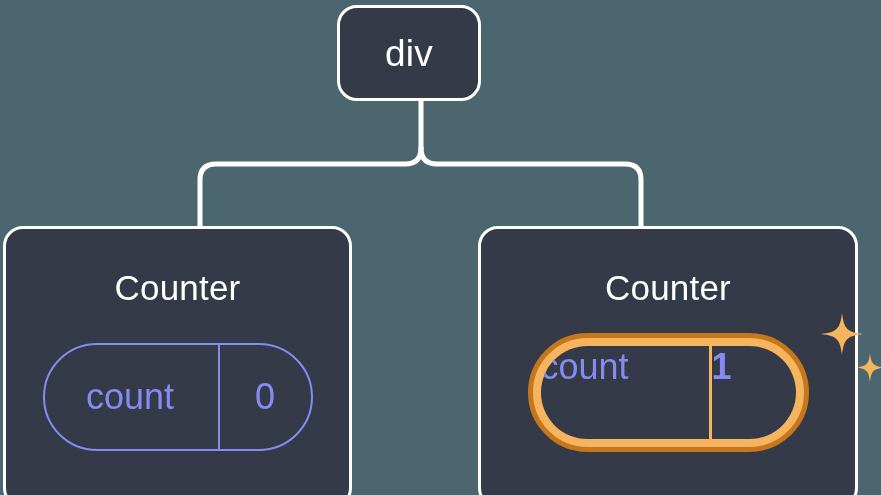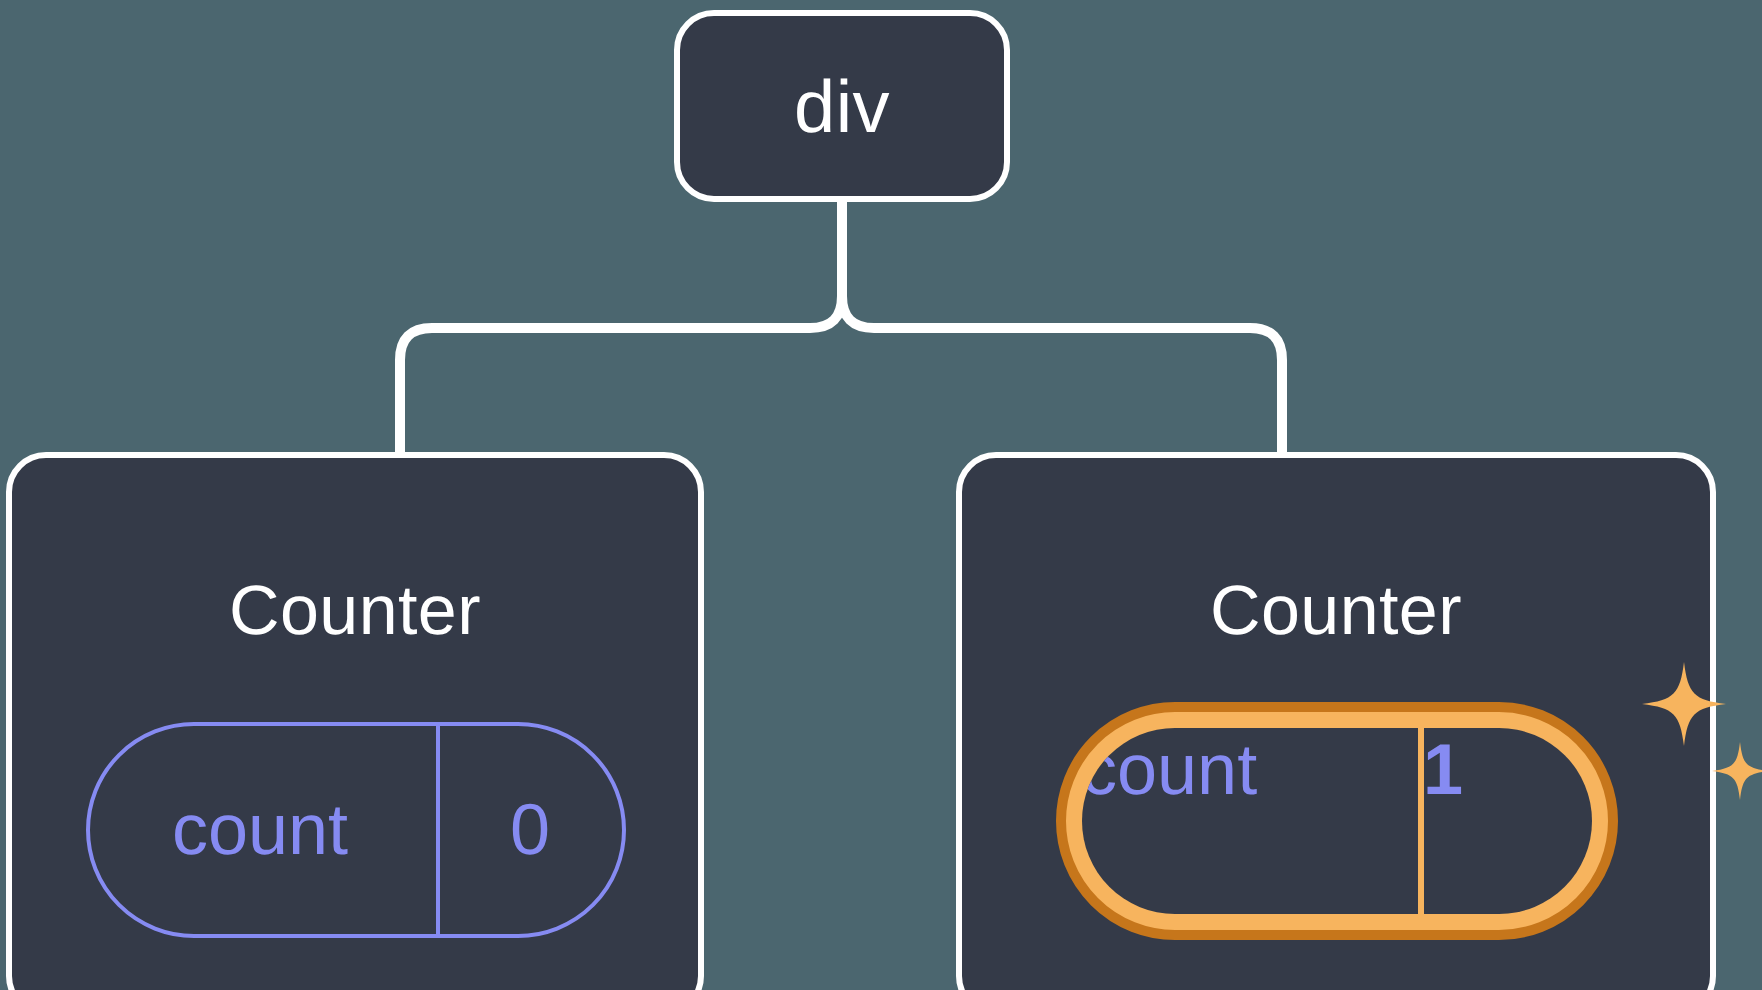--- a/index.html
+++ b/index.html
@@ -41,21 +41,21 @@
     border-radius: 20px;
     display: flex;
     flex-direction: column;
     align-items: center;
   }
 
   
   #node-root {
     left: 337px;
     top: 5px;
-    width: 168px;
+    width: 144px;
     height: 96px;
     justify-content: center;
   }
   #node-root .node-title {
     font-size: 37px;
     line-height: 1;
     color: #FFFFFF;
     letter-spacing: 0.2px;
   }
 
@@ -64,21 +64,21 @@
     top: 226px;
     height: 282px;        
     border-bottom-left-radius: 20px;
     border-bottom-right-radius: 20px;
     justify-content: flex-start;
   }
   #node-counter-left  { left: 3px;   width: 349px; }
   #node-counter-right { left: 478px; width: 380px; }
 
   .node-child .node-title {
-    margin-top: 59px;
+    margin-top: 41px;
     font-size: 35px;
     line-height: 1;
     color: #FFFFFF;
     letter-spacing: 0.2px;
   }
 
   
   .pill-wrap {
     position: relative;
     display: flex;

